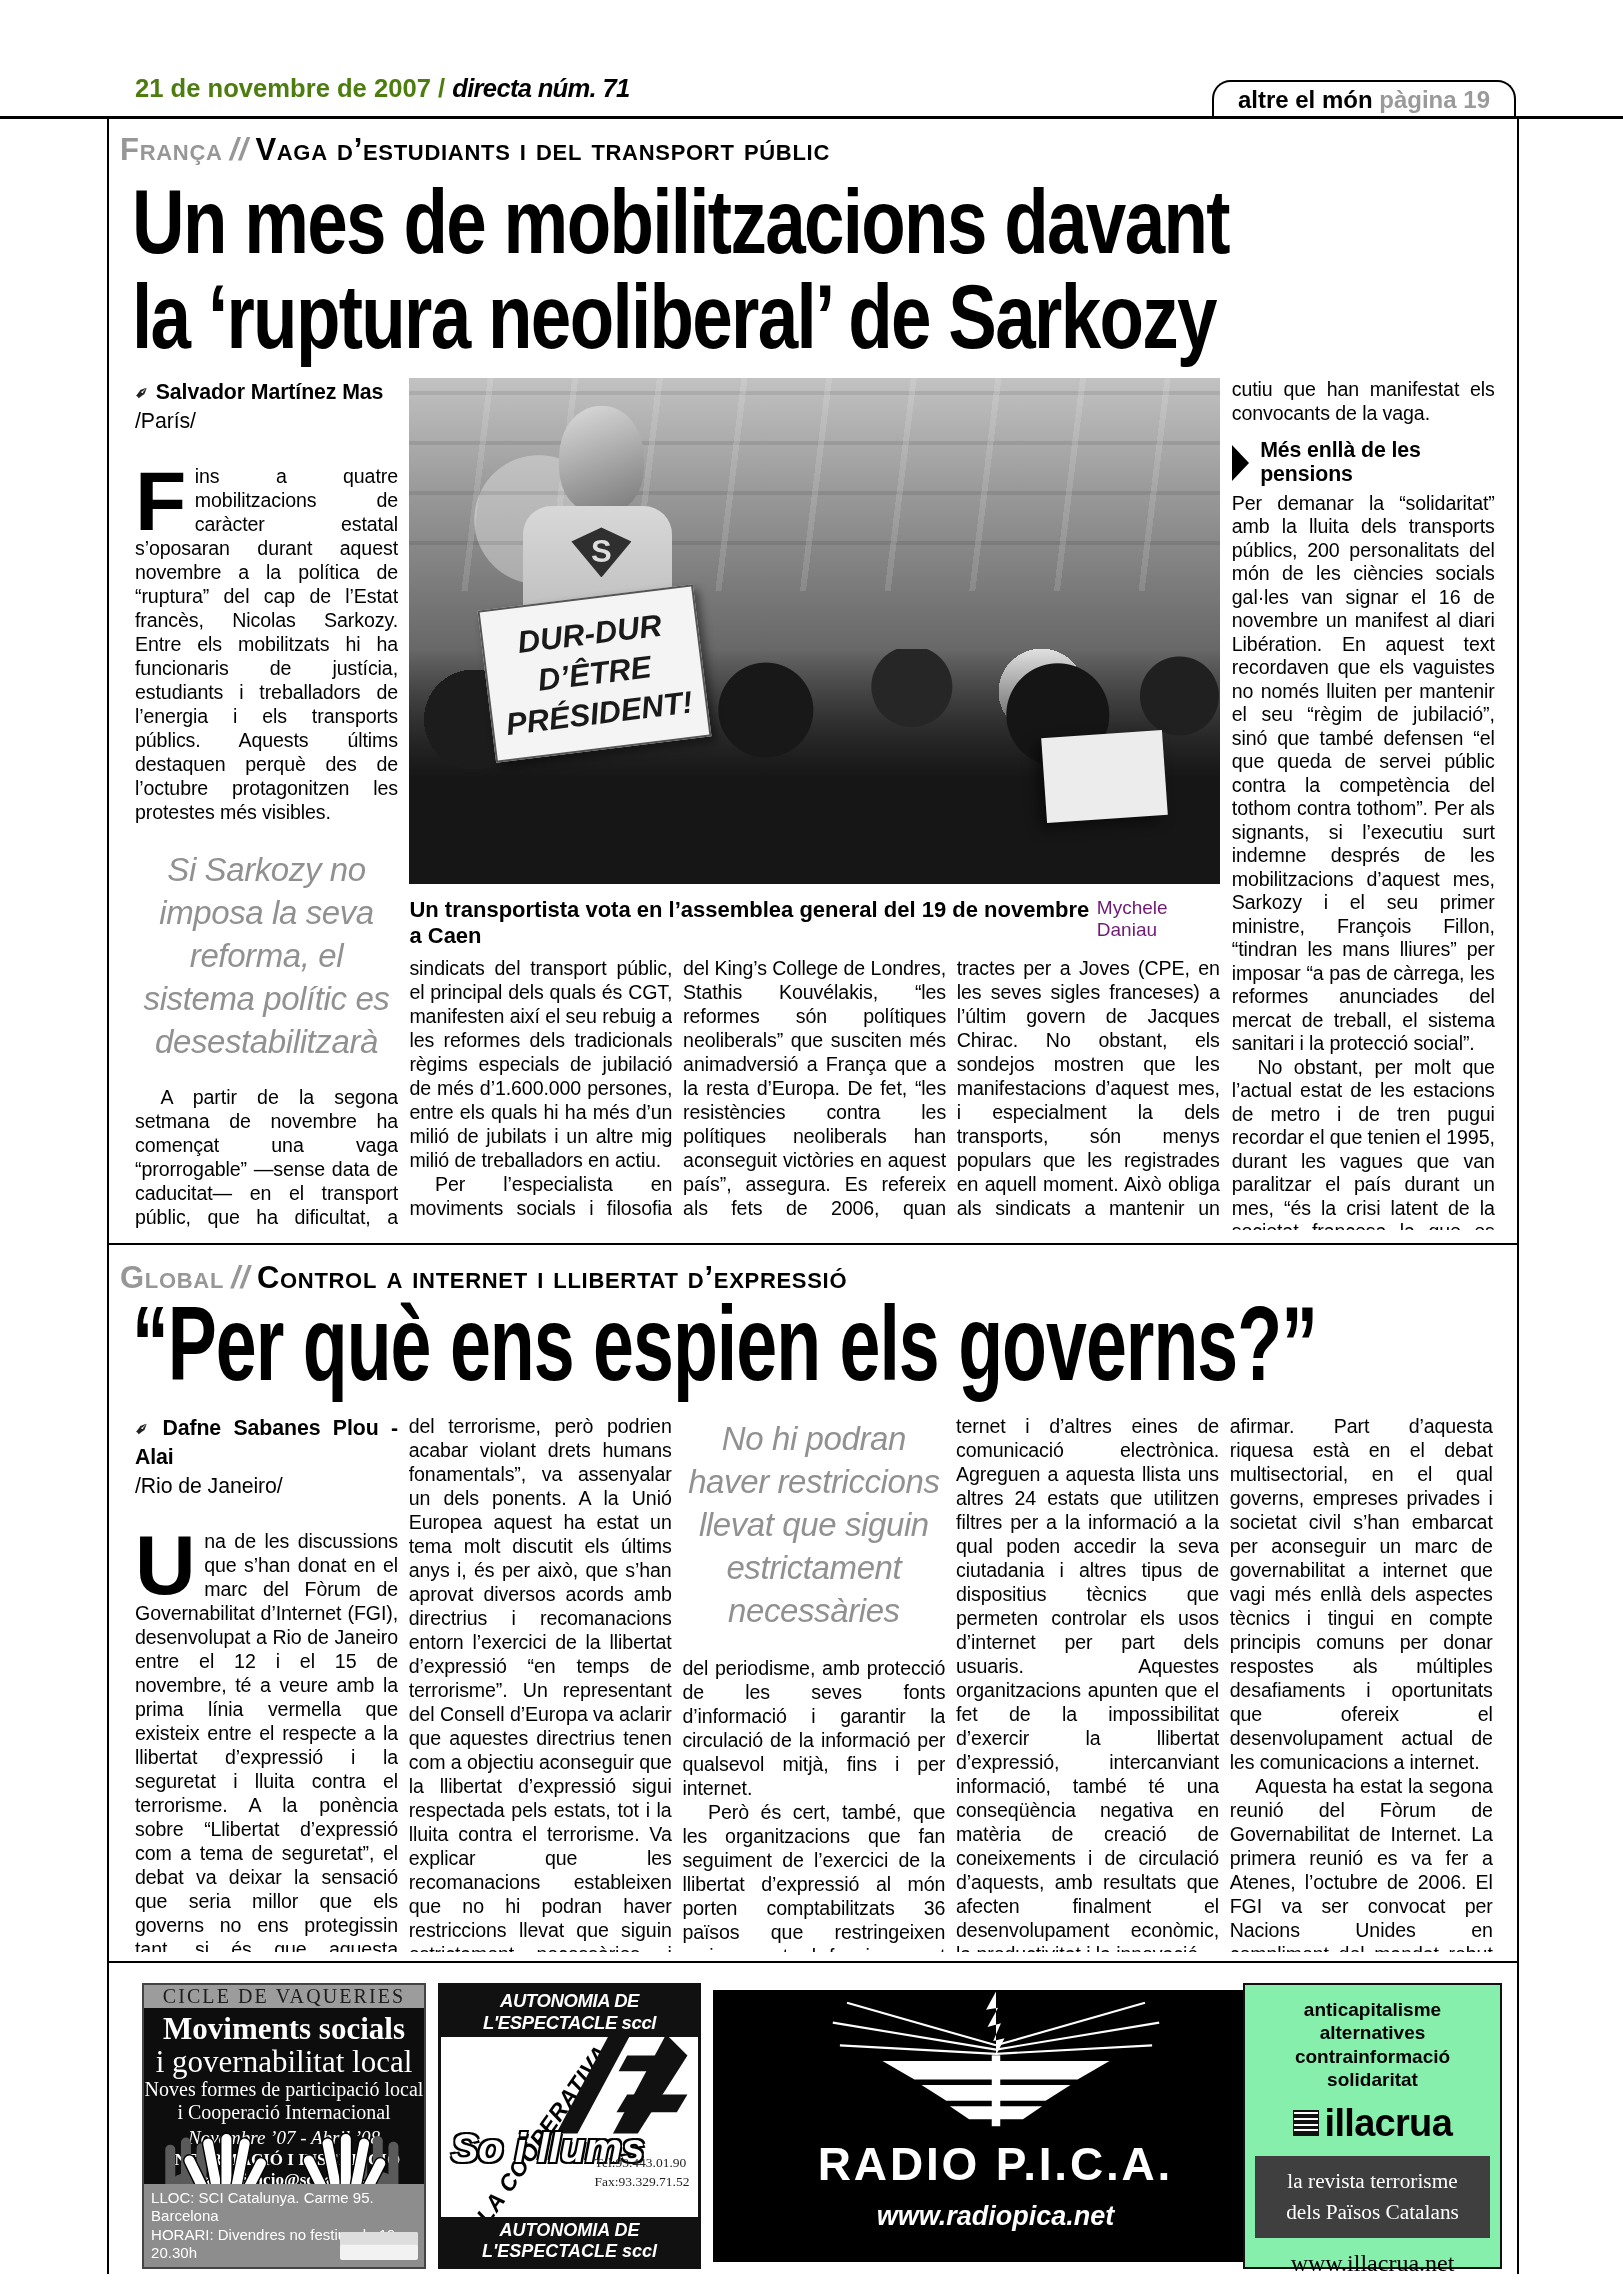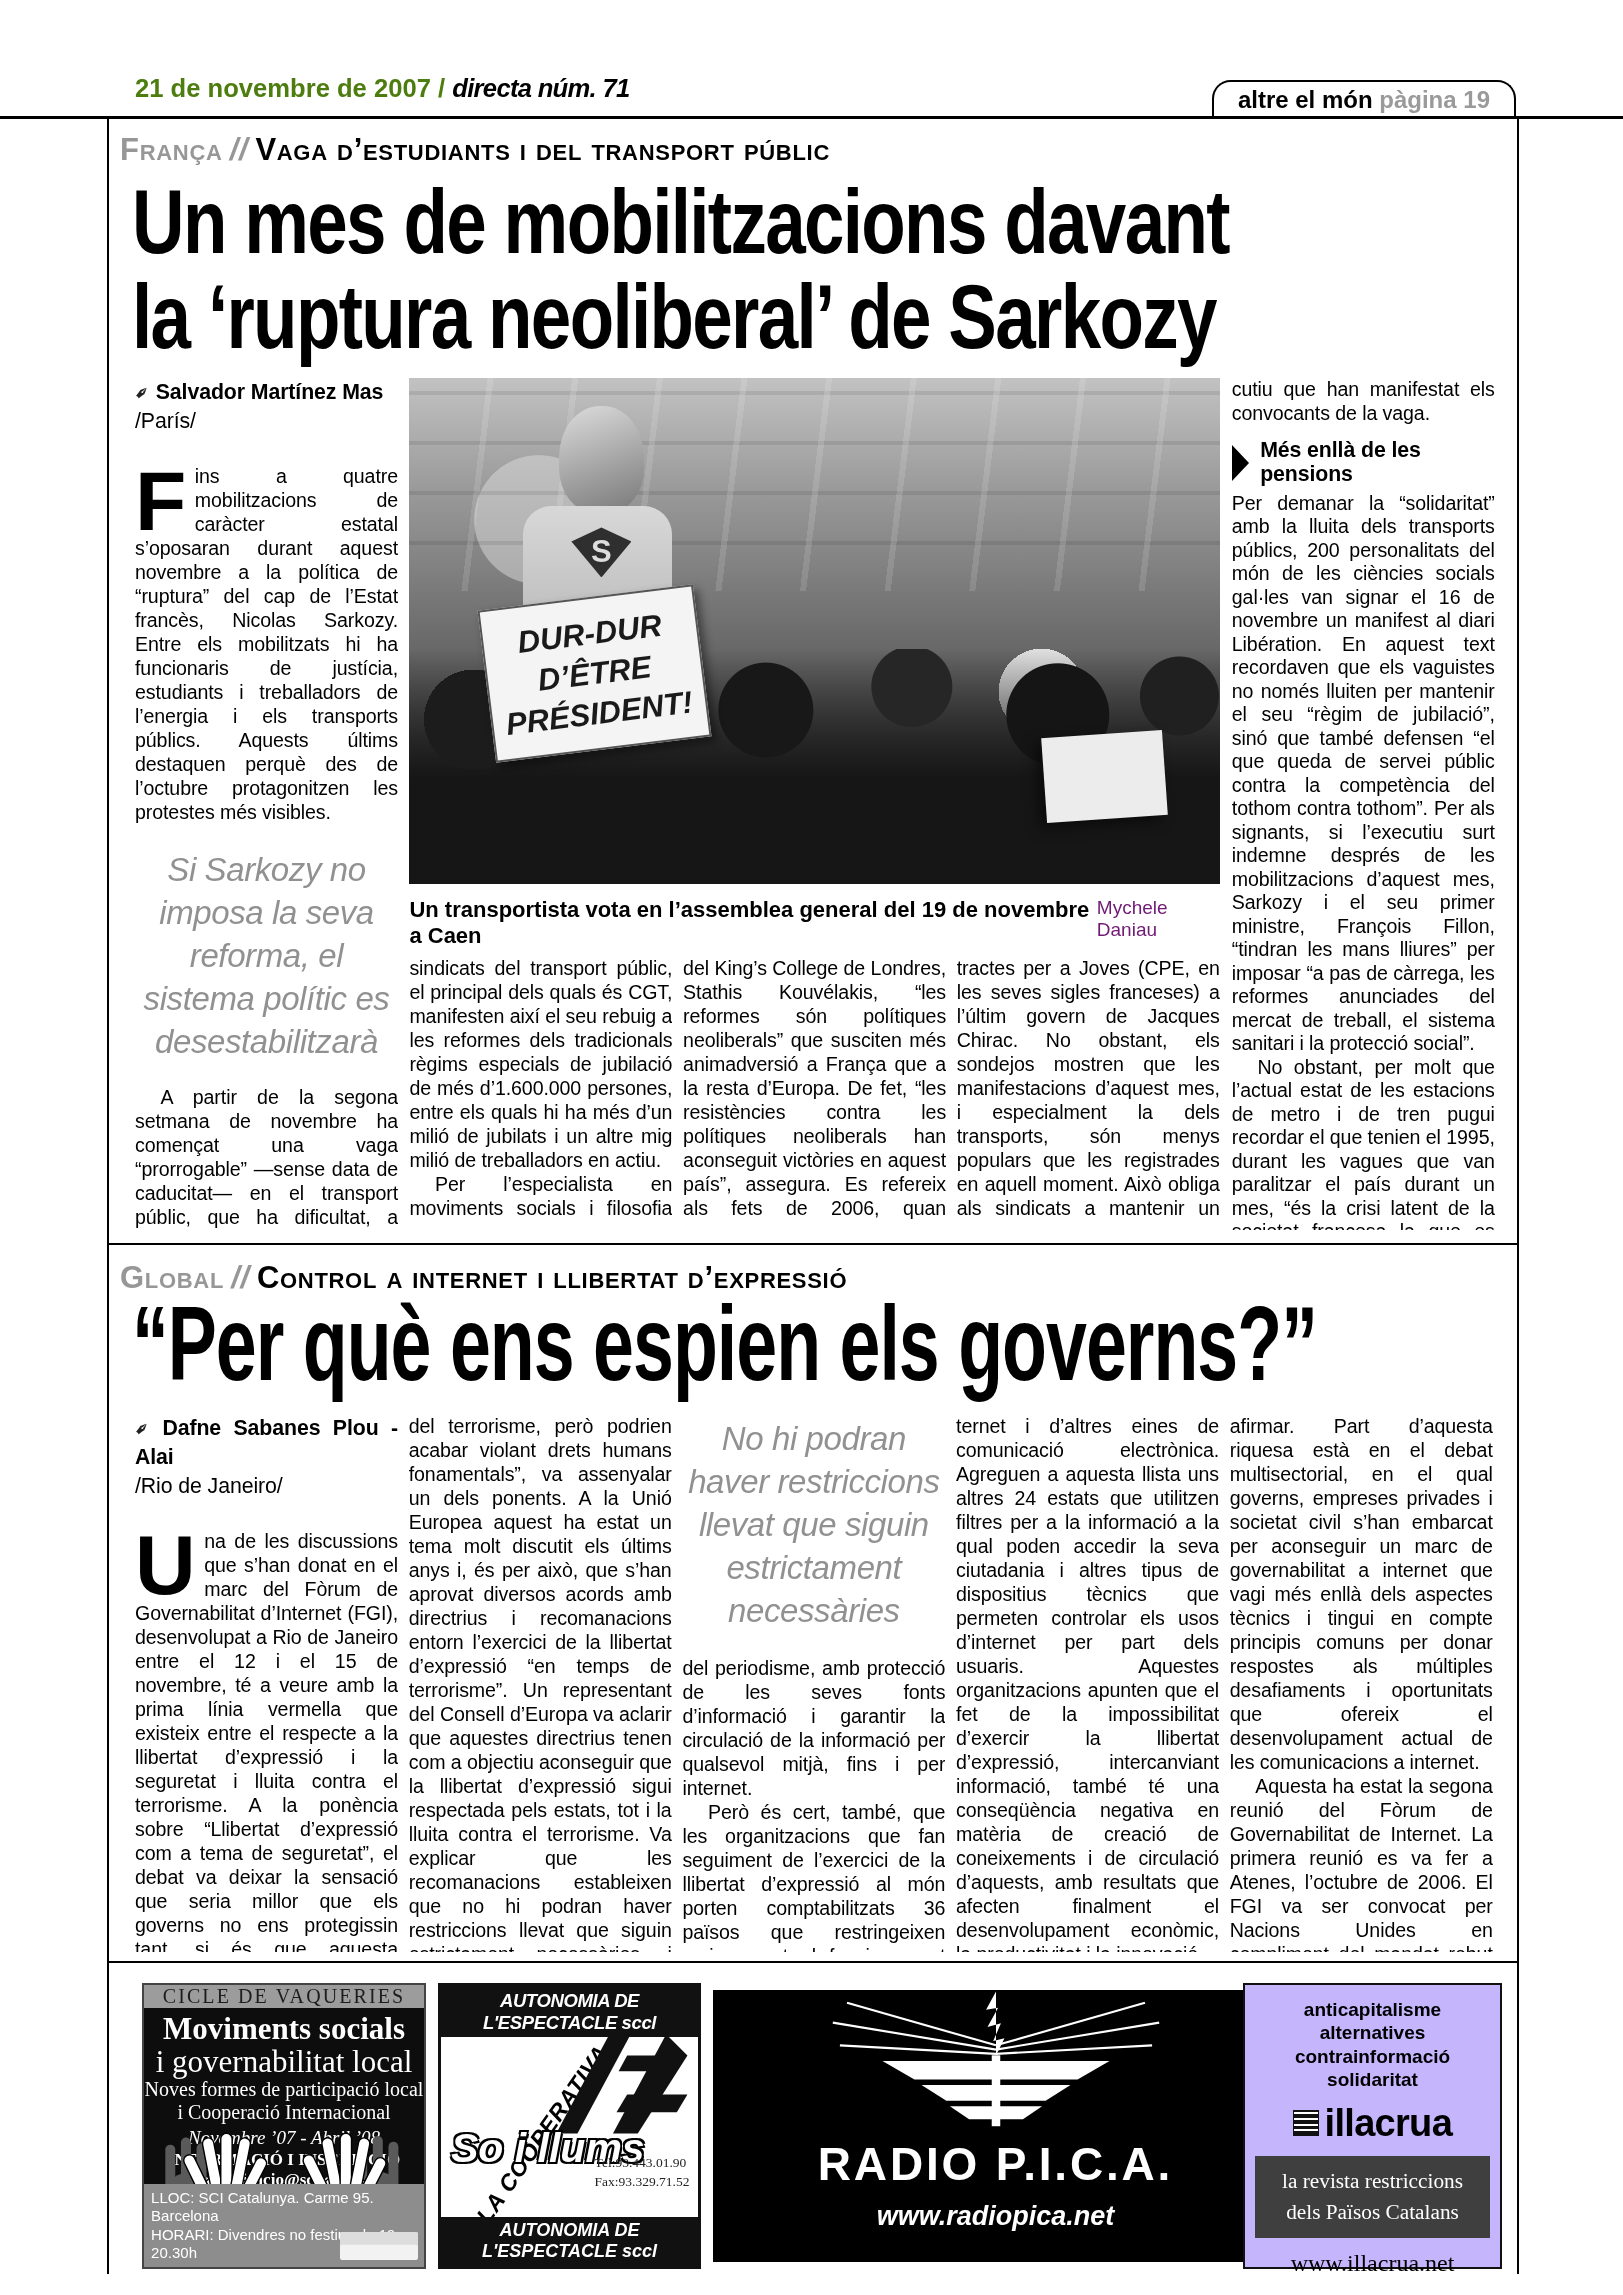--- a/index.html
+++ b/index.html
@@ -135,21 +135,21 @@
   .ad2-mail{position:absolute;left:0;right:0;bottom:31px;text-align:center;font-style:italic;
        font-size:13.5px;color:#333;font-family:"Liberation Serif",serif;}
   .ad2-foot{position:absolute;left:0;right:0;bottom:0;background:#111;color:#fff;font-weight:800;
        font-style:italic;font-size:18px;text-align:center;padding:3.6px 0;}
   
   .ad3{left:713px;top:7.1px;width:565px;height:272px;background:#000;color:#fff;
        display:flex;flex-direction:column;align-items:center;overflow:hidden;}
   .ad3-name{font-size:46px;font-weight:800;letter-spacing:2.8px;margin-top:-4.3px;}
   .ad3-url{font-size:27px;font-weight:800;font-style:italic;margin-top:10px;}
   
-  .ad4{left:1243px;top:0;width:259px;height:286px;background:#c4b5fd;border:2.1px solid #111;
+  .ad4{left:1243px;top:0;width:259px;height:286px;background:#86efac;border:2.1px solid #111;
        text-align:center;padding-top:12.8px;}
   .ad4-slogans div{font-weight:800;font-size:19px;line-height:23.5px;}
   .ad4-brandrow{margin-top:10px;display:flex;align-items:center;justify-content:center;gap:5.7px;}
   .ad4-sq{width:24px;height:24px;background:repeating-linear-gradient(0deg,#111 0 3.6px,#fff 3.6px 5.7px);
        border:1.4px solid #111;}
   .ad4-brand{font-size:38px;font-weight:800;letter-spacing:-0.7px;}
   .ad4-box{margin:11.4px 10px 0 10px;background:#3f3f3f;color:#fff;
        font-family:"Liberation Serif",serif;font-size:21.3px;line-height:31px;padding:10px 0;}
   .ad4-url{margin-top:11.4px;font-family:"Liberation Serif",serif;font-weight:400;font-size:24px;}
 </style>
@@ -376,21 +376,21 @@
         <div>anticapitalisme</div>
         <div>alternatives</div>
         <div>contrainformació</div>
         <div>solidaritat</div>
       </div>
       <div class="ad4-brandrow">
         <span class="ad4-sq"></span>
         <span class="ad4-brand">illacrua</span>
       </div>
       <div class="ad4-box">
-        <div>la revista restriccions</div>
+        <div>la revista terrorisme</div>
         <div>dels Països Catalans</div>
       </div>
       <div class="ad4-url">www.illacrua.net</div>
     </div>
   </div>
 
 </div>
 
 
 </body></html>

